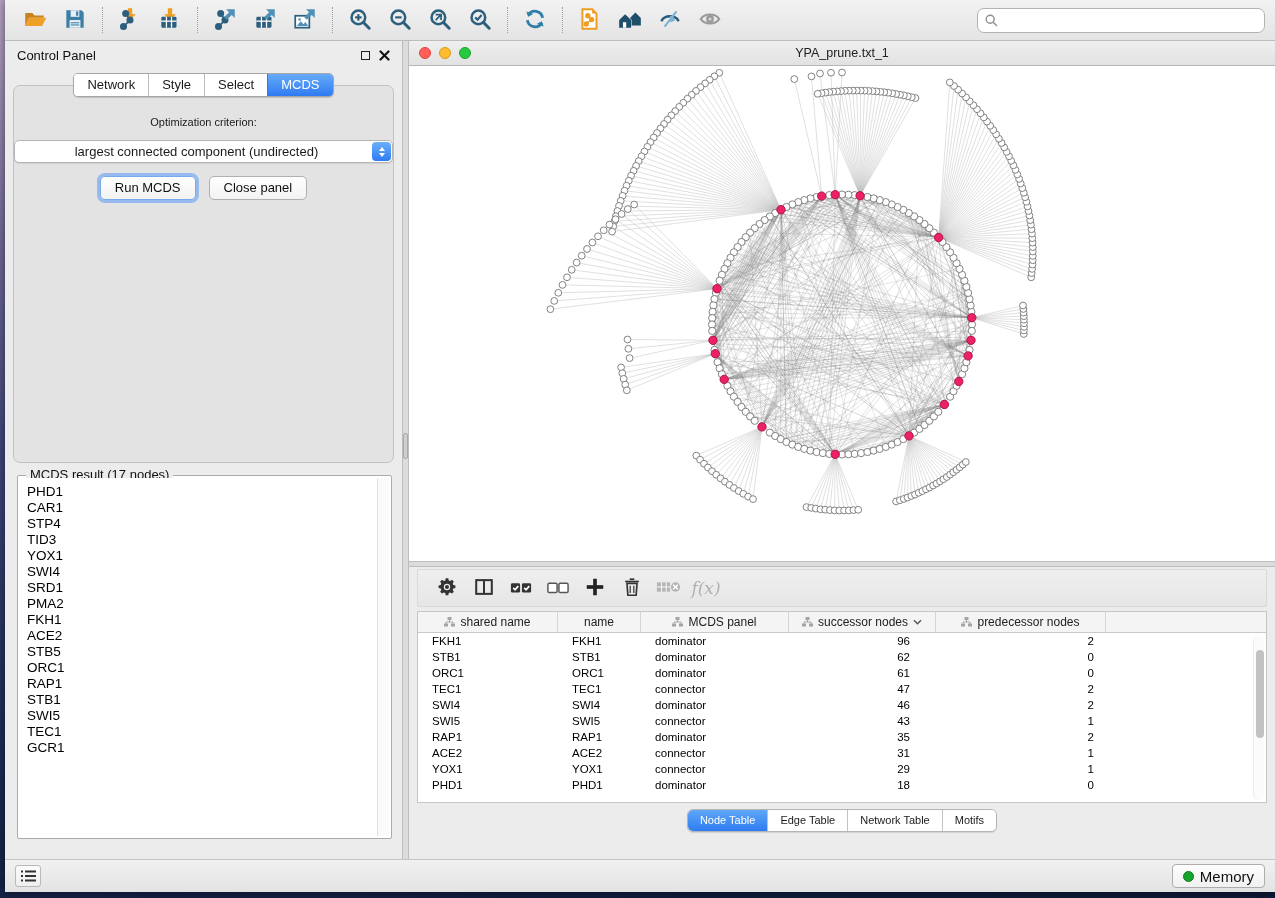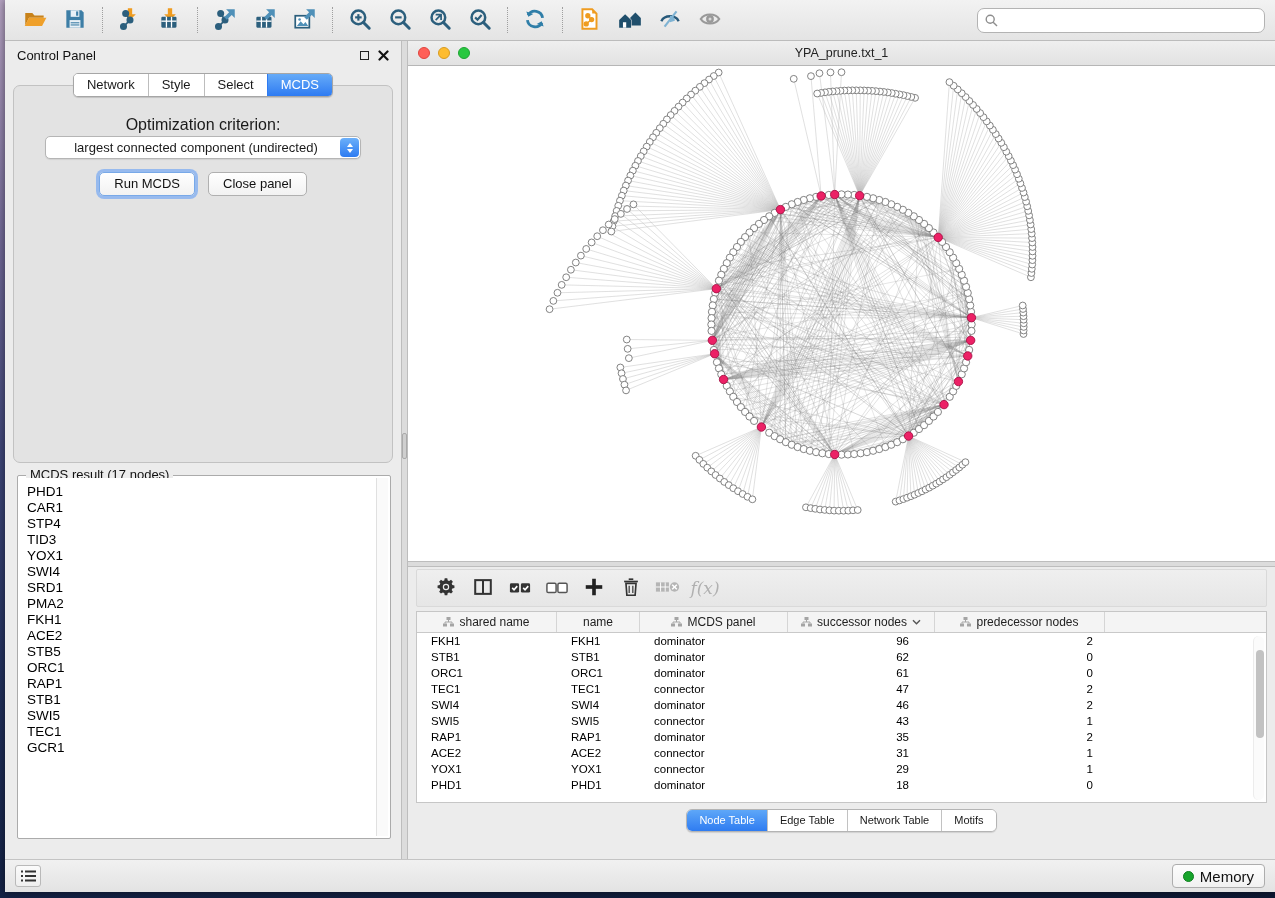--- a/index.html
+++ b/index.html
@@ -31,22 +31,22 @@
   .cp-head { height:26px; display:flex; align-items:center; padding:2px 12px 0; }
   .cp-title { font-size:13px; color:#111; }
   .winbtns { margin-left:auto; display:flex; align-items:center; gap:9px; }
   .wb-float { width:9px; height:9px; border:1.6px solid #222; }
   .seg-wrap { position:relative; z-index:2; display:flex; justify-content:center; margin:6px 0 -12px; }
   .segs { display:inline-flex; border:1px solid #a6a6a6; border-radius:5px; overflow:hidden; background:#fff; box-shadow:0 1px 1px rgba(0,0,0,.15); }
   .seg { padding:3px 13px 4px; font-size:13px; background:#fff; color:#1a1a1a; border-left:1px solid #bdbdbd; cursor:default; }
   .seg:first-child { border-left:none; }
   .seg.active { background:linear-gradient(#66abf8,#2e7bf2); color:#fff; border-left-color:#2e7bf2; }
   .cp-inner { margin:0 8px; border:1px solid #c2c2c2; border-radius:7px; background:#e3e3e3; height:378px; padding-top:30px; }
-  .opt-label { text-align:center; font-size:16px; margin-bottom:2px; }
-  .select { width:316px; height:23px; margin:0 auto; background:#fff; border:1px solid #b5b5b5; border-radius:5px;
+  .opt-label { text-align:center; font-size:11px; margin-bottom:12px; }
+  .select { width:379px; height:23px; margin:0 auto; background:#fff; border:1px solid #b5b5b5; border-radius:5px;
     display:flex; align-items:center; position:relative; box-shadow:0 1px 1px rgba(0,0,0,.08); }
   .select .sel-text { flex:1; text-align:center; font-size:13px; padding-right:14px; }
   .sel-arrow { position:absolute; right:1px; top:1px; width:19px; height:19px; border-radius:4px;
     background:linear-gradient(#6cb0fa,#2d7bf1); display:flex; flex-direction:column; align-items:center; justify-content:center; gap:2px; }
   .sel-arrow i { display:block; width:0; height:0; border-left:3.5px solid transparent; border-right:3.5px solid transparent; }
   .sel-arrow .up { border-bottom:4px solid #fff; }
   .sel-arrow .dn { border-top:4px solid #fff; }
   .btnrow { display:flex; justify-content:center; gap:13px; margin-top:13px; }
   .btn { background:linear-gradient(#ffffff,#f2f2f2); border:1px solid #b0b0b0; border-radius:5px;
     padding:3px 14px 4px; font-size:13px; color:#111; }

